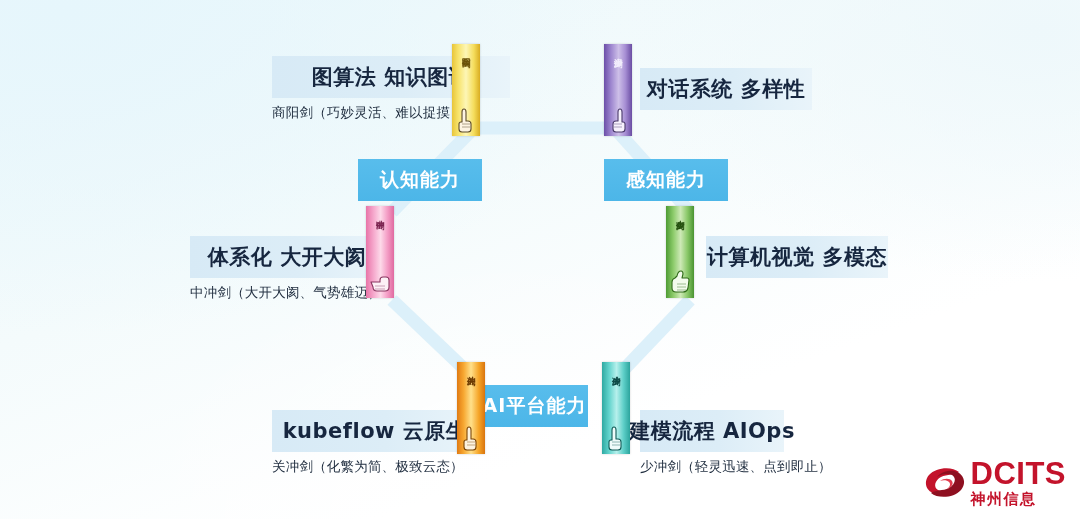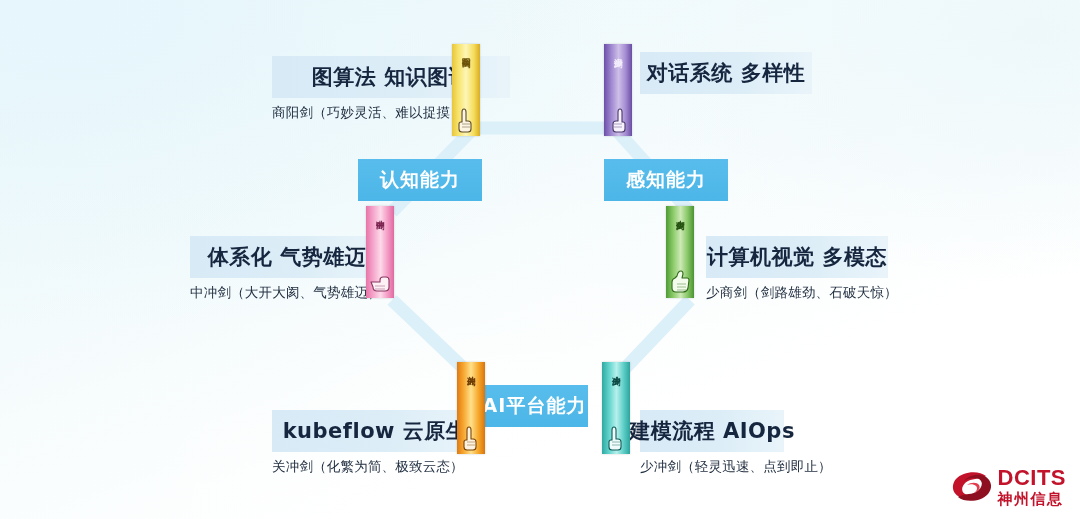--- a/index.html
+++ b/index.html
@@ -134,21 +134,21 @@
     align-items: center;
     z-index: 10;
   }
   #logo .logo-text {
     margin-left: 5px;
     display: flex;
     flex-direction: column;
     line-height: 1;
   }
   #logo .logo-en {
-    font-size: 22px;
+    font-size: 31px;
     font-weight: bold;
     color: #c3132b;
     letter-spacing: 0.5px;
     font-family: "Liberation Sans", sans-serif;
   }
   #logo .logo-cn {
     margin-top: 3px;
     font-size: 15px;
     font-weight: bold;
     color: #c3132b;
@@ -181,57 +181,56 @@
   <div class="subtext" style="left:272px; top:104px;">商阳剑（巧妙灵活、难以捉摸）</div>
 
   <div class="sword sw-shangyang" style="left:452px; top:44px; width:28px; height:92px;">
     <span class="sword-label">商阳剑</span>
     <svg class="hand" viewBox="0 0 22 26" xmlns="http://www.w3.org/2000/svg">
       <path d="M9 2 q2 0 2 3 v9 h2 q3 0 3 3 v5 q0 3 -3 3 h-6 q-3 0 -3 -3 v-5 q0 -2 2 -2 h1 v-10 q0 -3 2 -3 z" fill="#fdf4e2" stroke="#5b4a2a" stroke-width="1.1" stroke-linejoin="round"></path>
       <path d="M7 17 h8 M7 20 h8" stroke="#5b4a2a" stroke-width="0.8" fill="none" opacity="0.6"></path>
     </svg>
   </div>
 
-  <div class="band align-center" style="left:640px; top:52px; width:172px; height:42px;">
+  <div class="band align-center" style="left:640px; top:68px; width:172px; height:42px;">
     <span class="band-text">对话系统 多样性</span>
   </div>
 
   <div class="sword sw-shaoze" style="left:604px; top:44px; width:28px; height:92px;">
     <span class="sword-label">少泽剑</span>
     <svg class="hand" viewBox="0 0 22 26" xmlns="http://www.w3.org/2000/svg">
       <path d="M13 2 q-2 0 -2 3 v9 h-2 q-3 0 -3 3 v5 q0 3 3 3 h6 q3 0 3 -3 v-5 q0 -2 -2 -2 h-1 v-10 q0 -3 -2 -3 z" fill="#f7f2fd" stroke="#4a3a6b" stroke-width="1.1" stroke-linejoin="round"></path>
       <path d="M7 17 h8 M7 20 h8" stroke="#4a3a6b" stroke-width="0.8" fill="none" opacity="0.55"></path>
     </svg>
   </div>
 
   <div class="badge" style="left:358px; top:159px; width:124px; height:42px;">
     <span class="badge-text">认知能力</span>
   </div>
 
   <div class="badge" style="left:604px; top:159px; width:124px; height:42px;">
     <span class="badge-text">感知能力</span>
   </div>
 
   <div class="band align-center" style="left:190px; top:236px; width:194px; height:42px;">
-    <span class="band-text">体系化 气势雄迈</span>
+    <span class="band-text">体系化 大开大阂</span>
   </div>
   <div class="subtext" style="left:190px; top:284px;">中冲剑（大开大阂、气势雄迈）</div>
 
   <div class="sword sw-zhongchong" style="left:366px; top:206px; width:28px; height:92px;">
     <span class="sword-label">中冲剑</span>
     <svg class="hand" viewBox="0 0 22 26" xmlns="http://www.w3.org/2000/svg">
       <path d="M2 13 h9 v-2 q0 -3 3 -3 h3 q3 0 3 3 v7 q0 4 -4 4 h-8 q-4 0 -4 -4 z" fill="#fdf1f6" stroke="#8a3560" stroke-width="1.1" stroke-linejoin="round"></path>
       <path d="M6 17 h10 M6 20 h10" stroke="#8a3560" stroke-width="0.8" fill="none" opacity="0.55"></path>
     </svg>
   </div>
 
   <div class="band align-center" style="left:706px; top:236px; width:182px; height:42px;">
     <span class="band-text">计算机视觉 多模态</span>
   </div>
-  <div class="subtext" style="left:706px; top:284px;">少商剑（剑路雄劲、石破天惊）</div>
 
   <div class="sword sw-shaoshang" style="left:666px; top:206px; width:28px; height:92px;">
     <span class="sword-label">少商剑</span>
     <svg class="hand" viewBox="0 0 22 26" xmlns="http://www.w3.org/2000/svg">
       <path d="M8 7 q1 -5 4 -5 q2 0 2 3 l-1 4 h5 q2 0 2 2 l-1 8 q-1 4 -5 4 h-7 q-4 0 -4 -4 v-6 q0 -3 3 -4 z" fill="#f3fbec" stroke="#2f6b18" stroke-width="1.1" stroke-linejoin="round"></path>
       <path d="M8 15 h9 M8 18 h9 M8 21 h9" stroke="#2f6b18" stroke-width="0.8" fill="none" opacity="0.55"></path>
     </svg>
   </div>
 
   <div class="badge" style="left:481px; top:385px; width:107px; height:42px;">

